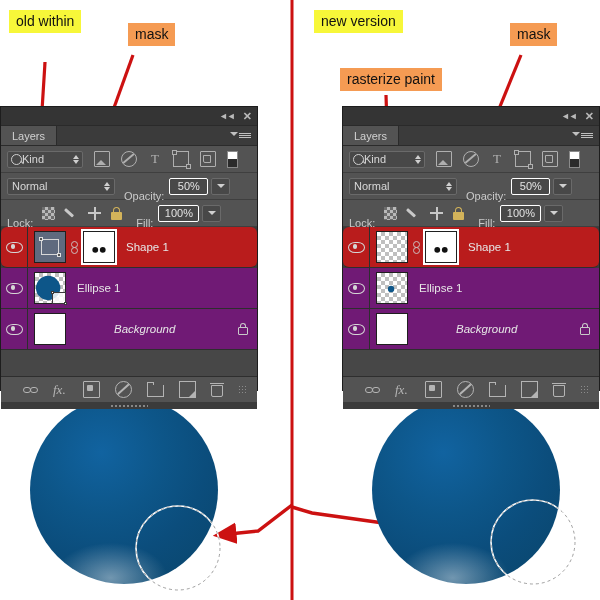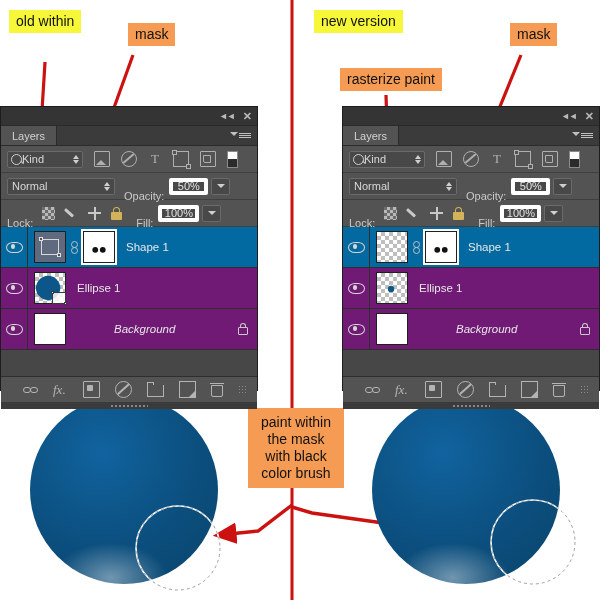--- a/index.html
+++ b/index.html
@@ -111,21 +111,21 @@
 
   .blend-select{
     display:flex;align-items:center;
     background:#484848;border:1px solid #6a6a6a;border-radius:2px;
     height:17px;width:108px;padding:0 4px;box-sizing:border-box;
     color:#d8d8d8;font-size:11px;
   }
   .lbl{color:#cacaca;font-size:11px;margin-top:20px;}
   .num-field{
     display:flex;align-items:center;
-    background:#484848;border:4px solid #ffffff;border-radius:2px;
+    background:#484848;border:1px solid #ffffff;border-radius:2px;
     height:17px;padding:0 4px;box-sizing:border-box;
     color:#e2e2e2;font-size:11px;justify-content:center;
   }
   .drop-btn{
     width:19px;height:17px;background:#484848;border:1px solid #6a6a6a;border-radius:2px;
     display:flex;align-items:center;justify-content:center;box-sizing:border-box;
   }
   .drop-btn i{width:0;height:0;border-left:4px solid transparent;border-right:4px solid transparent;border-top:4px solid #cfcfcf;}
 
   .lock-icons{display:flex;align-items:center;gap:10px;margin-left:9px;}
@@ -145,21 +145,21 @@
 
   
   .layer-list{background:#3c3c3c;}
   .layer-row{
     display:flex;align-items:center;
     height:40px;
     border-bottom:1px solid #2e2e2e;
     background:#701a75;
     position:relative;
   }
-  .layer-row.selected{background:#0369a1;}
+  .layer-row.selected{background:#b91c1c;border-radius:6px;}
   .eye-cell{width:27px;display:flex;align-items:center;justify-content:center;flex:none;
     border-right:1px solid #2e2e2e;height:100%;box-sizing:border-box;}
   .eye{width:15px;height:9px;border:1.4px solid #d6d6d6;border-radius:50% / 60%;position:relative;}
   .eye::after{content:"";position:absolute;left:4.3px;top:1.6px;width:4.5px;height:4.5px;background:#d6d6d6;border-radius:50%;}
   .thumb-wrap{display:flex;align-items:center;gap:4px;margin-left:6px;}
   .thumb{
     width:32px;height:32px;box-sizing:border-box;
     border:1px solid #1f1f1f;background:#fff;position:relative;flex:none;
   }
   .thumb.checker{
@@ -539,20 +539,14 @@
 
   <div class="label-box label-orange" style="left:128px;top:23px;">mask</div>
 
 
   <div class="label-box label-yellow" style="left:314px;top:10px;">new version</div>
 
   <div class="label-box label-orange" style="left:510px;top:23px;">mask</div>
 
   <div class="label-box label-orange" style="left:340px;top:68px;">rasterize paint</div>
 
-  <div class="label-box label-orange label-multi" style="left:248px;top:408px;width:96px;padding:6px 6px;">
-    <div>paint within</div>
-    <div>the mask</div>
-    <div>with black</div>
-    <div>color brush</div>
-  </div>
 
 </div>
 
 </body></html>

